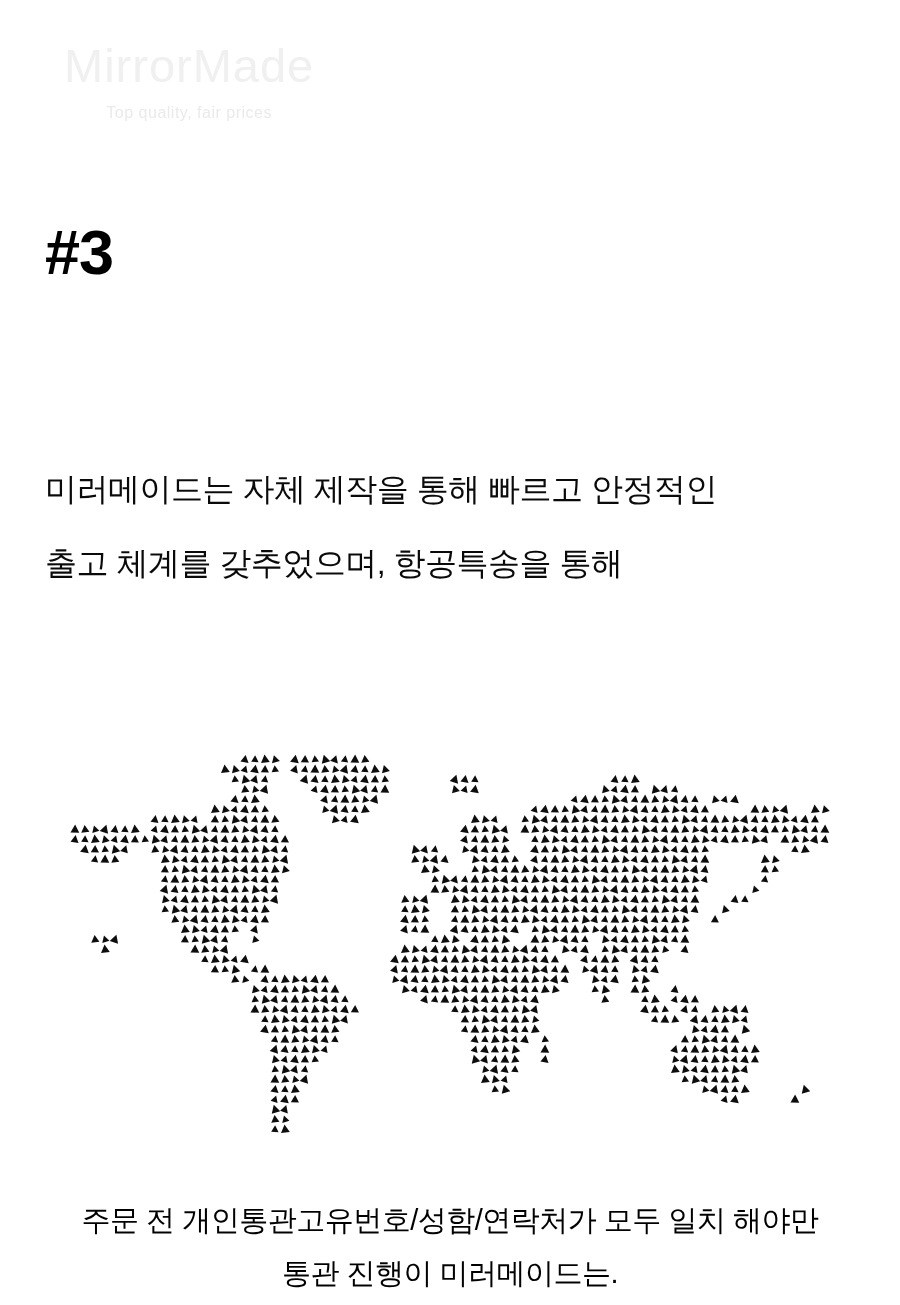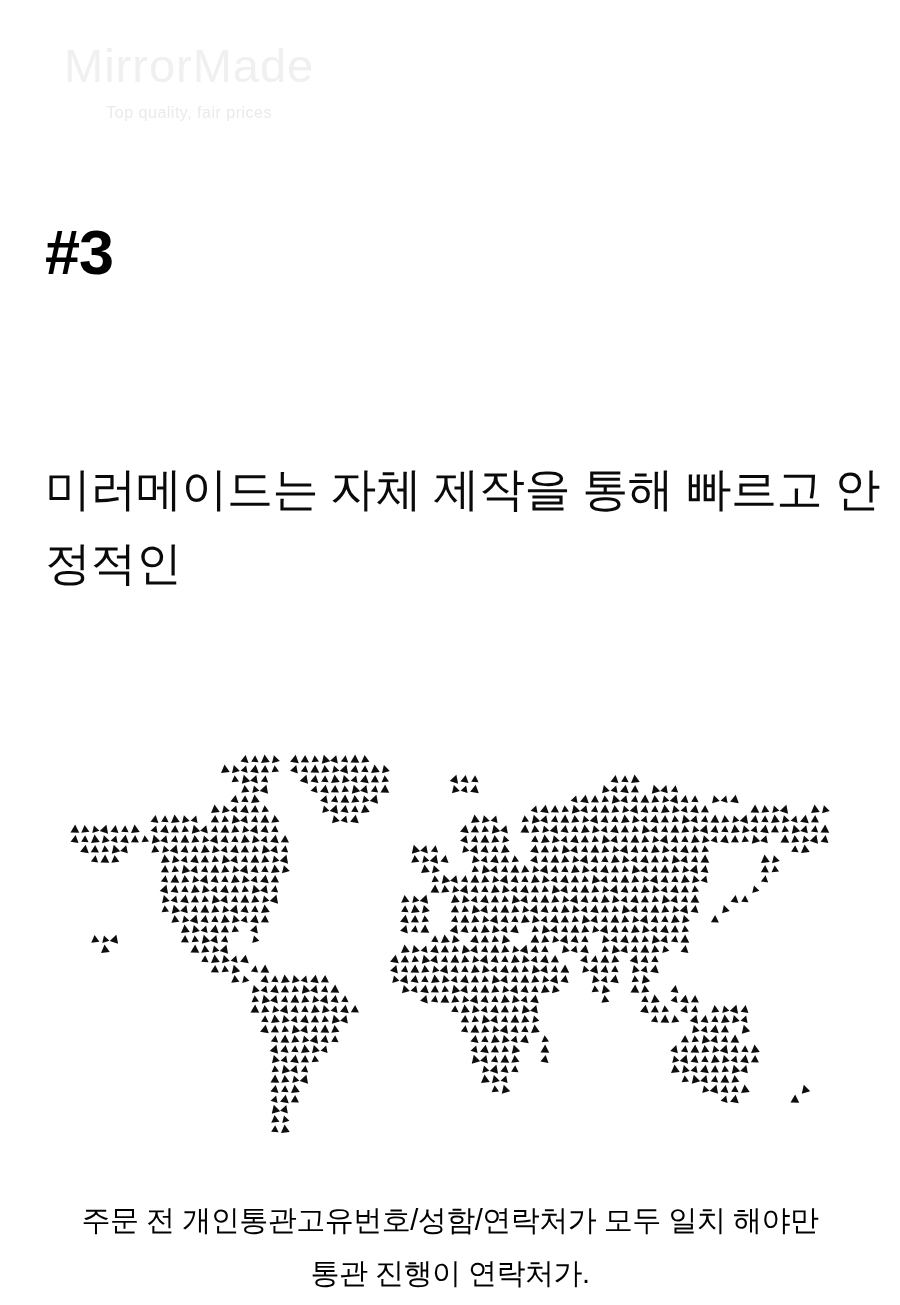--- a/index.html
+++ b/index.html
@@ -13,21 +13,21 @@
   .brand-tagline{font-size:16px;font-weight:400;color:#eaeaea;text-align:center;
                  margin-top:12px;letter-spacing:0.5px;}
 
   
   .heading{position:absolute;left:45px;top:210px;margin:0;
            font-size:63px;font-weight:700;color:#000000;line-height:84px;letter-spacing:-1px;}
   .heading span{display:block;}
 
   
   .body-text{position:absolute;left:45px;top:452px;width:840px;
-             font-size:46px;font-weight:400;color:#0a0a0a;line-height:74px;letter-spacing:-0.5px;}
+             font-size:32px;font-weight:400;color:#0a0a0a;line-height:74px;letter-spacing:-0.5px;}
 
   
   .map-wrap{position:absolute;left:70px;top:754px;width:760px;height:385px;}
   .map-wrap svg{display:block;}
 
   
   .notice{position:absolute;left:0;top:1194px;width:900px;text-align:center;
           font-size:29px;font-weight:400;color:#000000;line-height:53px;letter-spacing:-0.5px;}
 </style>
 </head>
@@ -39,20 +39,21 @@
     <div class="brand-name">MirrorMade</div>
     <div class="brand-tagline">Top quality, fair prices</div>
   </div>
 
   <h1 class="heading">
     <span class="heading-number">#3</span>
   </h1>
 
   <div class="body-text">
     <div class="body-line">미러메이드는 자체 제작을 통해 빠르고 안정적인</div>
+    <div class="body-line">출고 체계를 갖추었으며, 항공특송을 통해</div>
   </div>
 
   <div class="map-wrap">
     <svg id="world-map-svg" viewBox="0 0 760 380" width="760" height="380" xmlns="http://www.w3.org/2000/svg">
         <polygon points="170.9,8.3 179.1,8.3 175,1.0" transform="rotate(9 175 5)" fill="#0d0d0d"></polygon>
         <polygon points="181.3,8.0 188.7,8.0 185,1.3" transform="rotate(2 185 5)" fill="#0d0d0d"></polygon>
         <polygon points="190.6,8.6 199.4,8.6 195,0.6" transform="rotate(-6 195 5)" fill="#0d0d0d"></polygon>
         <polygon points="200.9,8.3 209.1,8.3 205,1.0" transform="rotate(-16 205 5)" fill="#0d0d0d"></polygon>
         <polygon points="220.6,8.6 229.4,8.6 225,0.6" transform="rotate(9 225 5)" fill="#0d0d0d"></polygon>
         <polygon points="230.9,8.3 239.1,8.3 235,1.0" transform="rotate(2 235 5)" fill="#0d0d0d"></polygon>
@@ -1103,16 +1104,16 @@
         <polygon points="210.9,358.3 219.1,358.3 215,350.9" transform="rotate(18 215 355)" fill="#0d0d0d"></polygon>
         <polygon points="200.9,368.3 209.1,368.3 205,360.9" transform="rotate(-6 205 365)" fill="#0d0d0d"></polygon>
         <polygon points="211.3,368.0 218.7,368.0 215,361.3" transform="rotate(-16 215 365)" fill="#0d0d0d"></polygon>
         <polygon points="201.3,378.0 208.7,378.0 205,371.3" transform="rotate(2 205 375)" fill="#0d0d0d"></polygon>
         <polygon points="210.6,378.6 219.4,378.6 215,370.6" transform="rotate(-6 215 375)" fill="#0d0d0d"></polygon>
       </svg>
   </div>
 
   <div class="notice">
     <div class="notice-line">주문 전 개인통관고유번호/성함/연락처가 모두 일치 해야만</div>
-    <div class="notice-line">통관 진행이 연락처가.</div>
+    <div class="notice-line">통관 진행이 미러메이드는.</div>
   </div>
 
 </div>
 
 </body></html>

